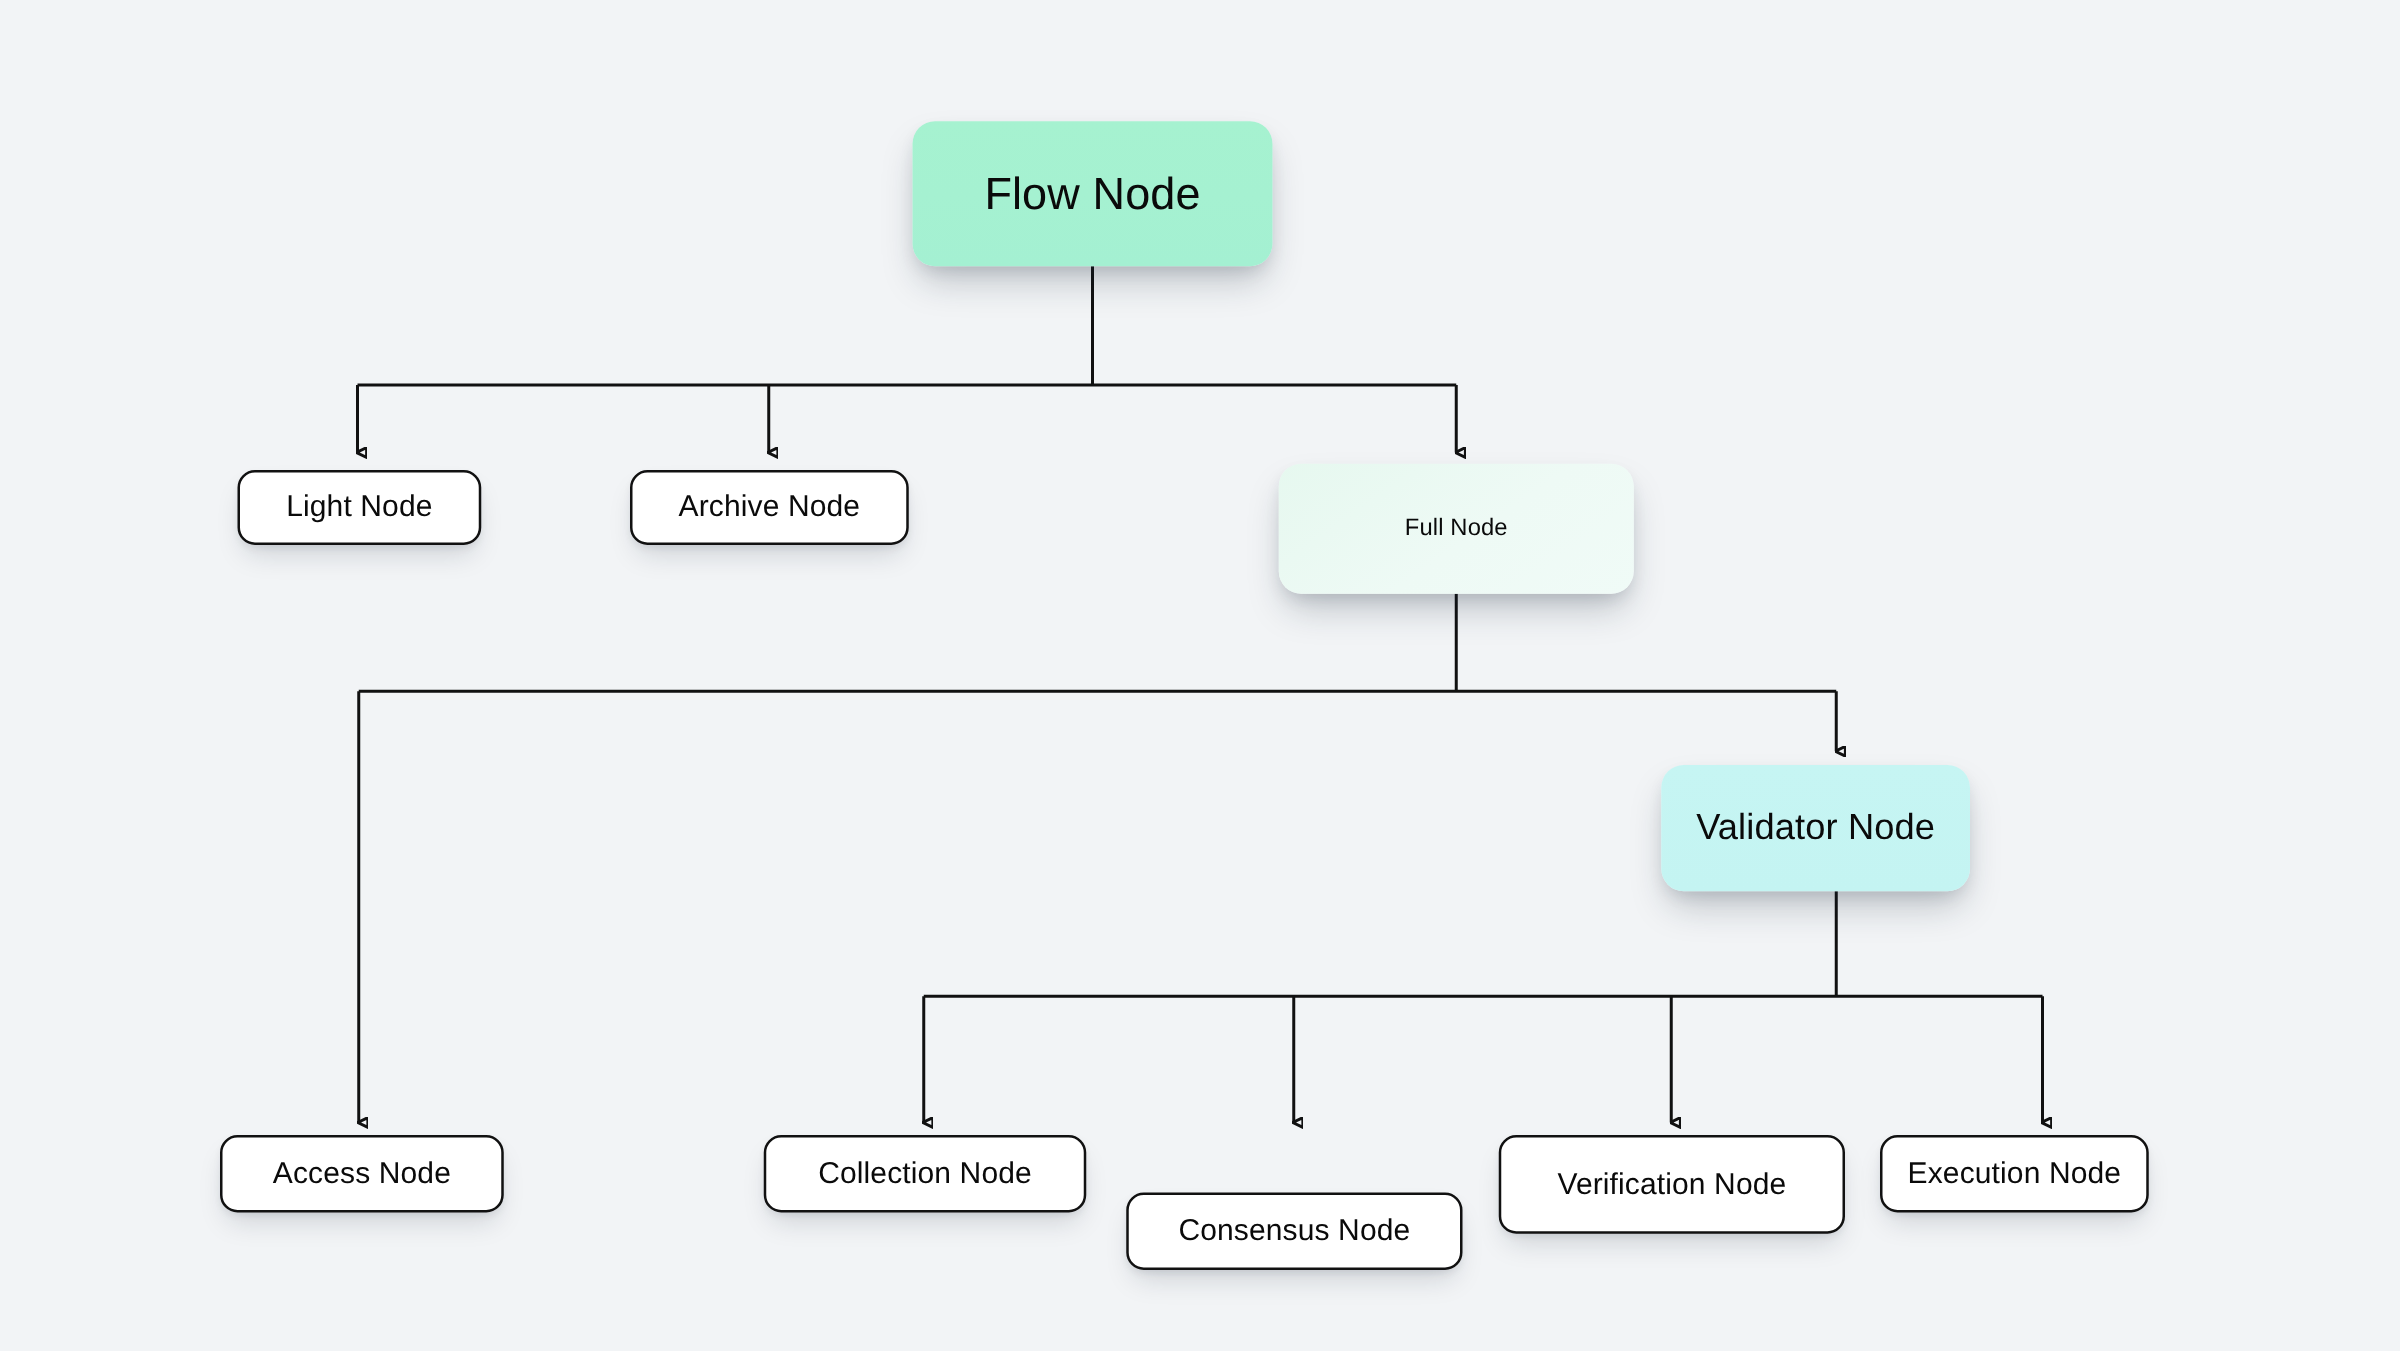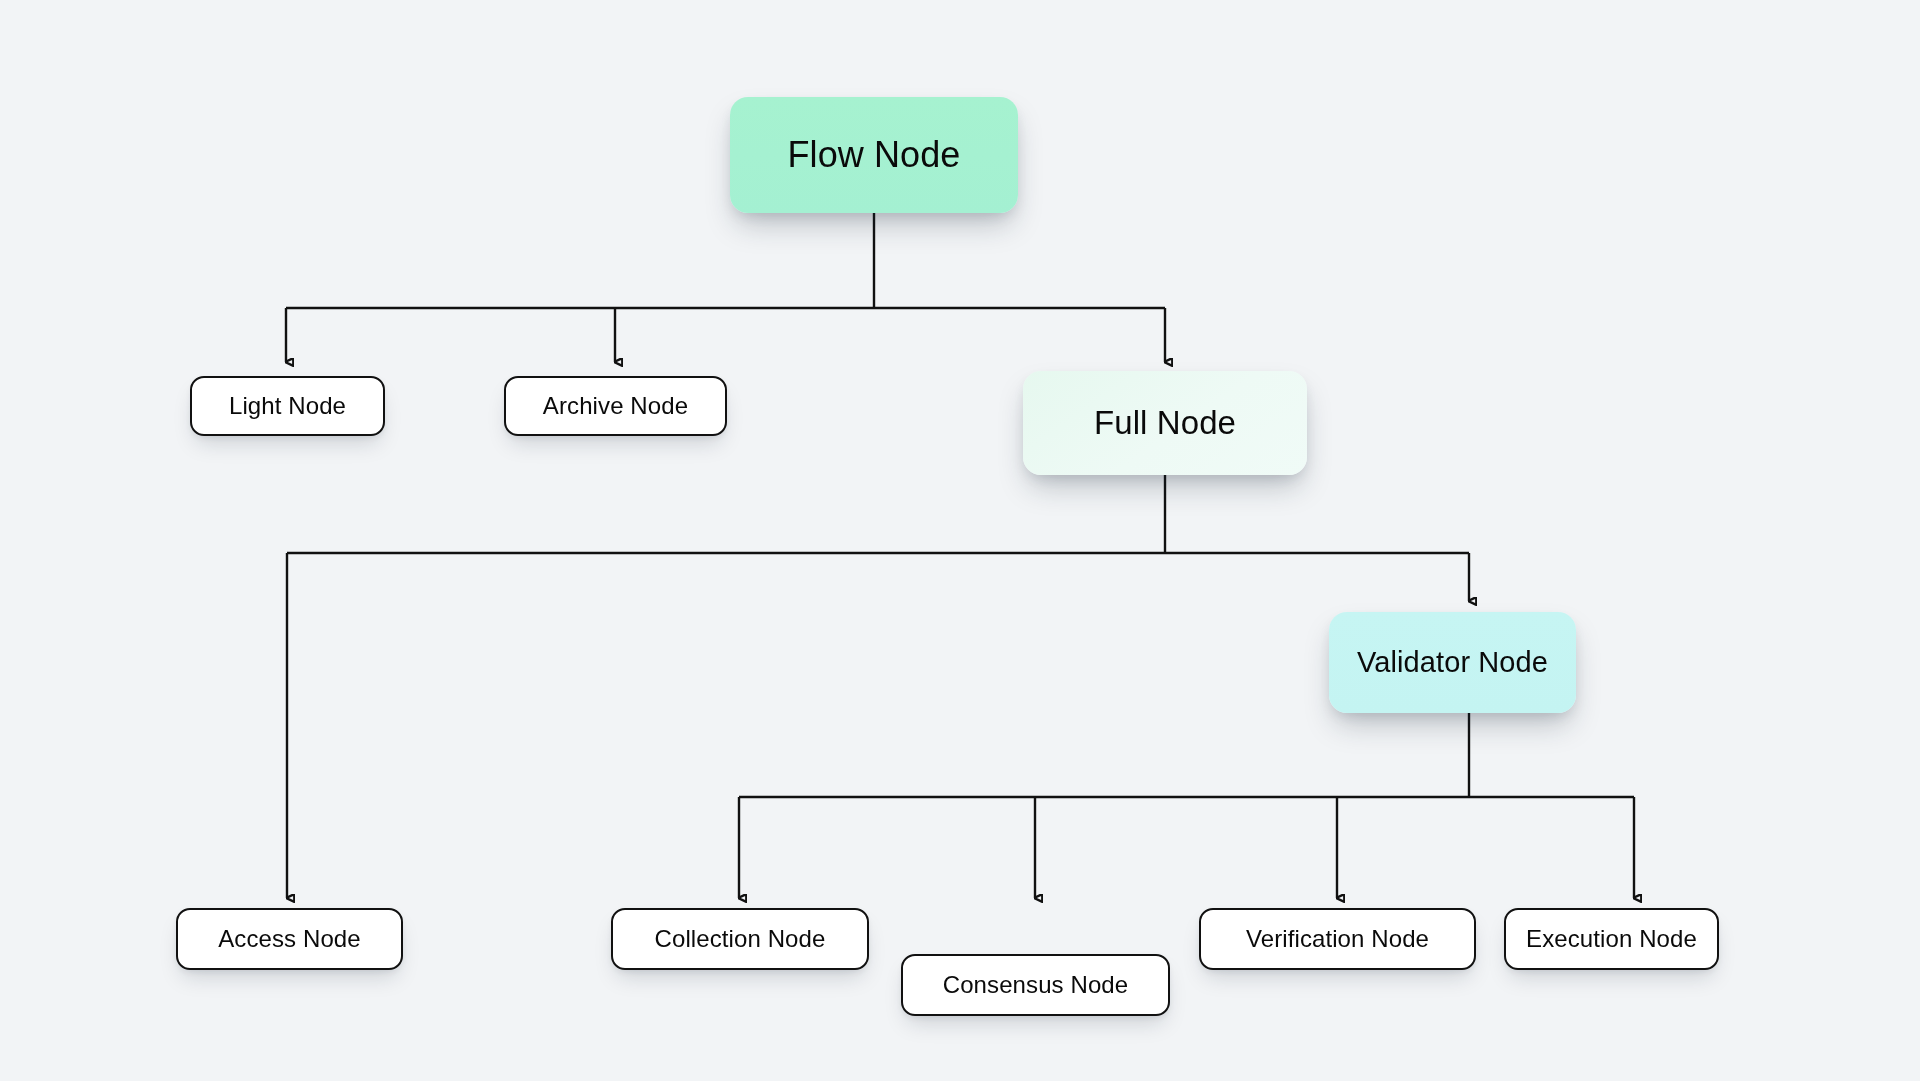--- a/index.html
+++ b/index.html
@@ -73,21 +73,21 @@
                 0 6px 14px -4px rgba(25, 40, 55, 0.14);
   }
 
   .node.accent.root {
     background: linear-gradient(180deg, #a6f2d0 0%, #a4f0d2 100%);
     font-size: 36px;
     justify-content: center;
   }
   .node.accent.full {
     background: linear-gradient(145deg, #e6f8ef 0%, #eefaf5 55%, #f0fbf7 100%);
-    font-size: 33px;
+    font-size: 19px;
   }
   .node.accent.validator {
     background: linear-gradient(180deg, #c6f5f3 0%, #c4f4f2 100%);
     font-size: 29px;
   }
 </style>
 </head>
 <body>
 
 <div id="canvas">
@@ -143,21 +143,21 @@
   </div>
 
   <div class="node leaf" style="left:611px; top:908px; width:258px; height:62px;">
     <span>Collection Node</span>
   </div>
 
   <div class="node leaf" style="left:901px; top:908px; width:269px; height:62px;margin-top:46px;">
     <span>Consensus Node</span>
   </div>
 
-  <div class="node leaf" style="left:1199px; top:908px; width:277px; height:62px;">
+  <div class="node leaf" style="left:1199px; top:908px; width:277px; height:79px;">
     <span>Verification Node</span>
   </div>
 
   <div class="node leaf" style="left:1504px; top:908px; width:215px; height:62px;">
     <span>Execution Node</span>
   </div>
 
 </div>
 
 </body></html>

